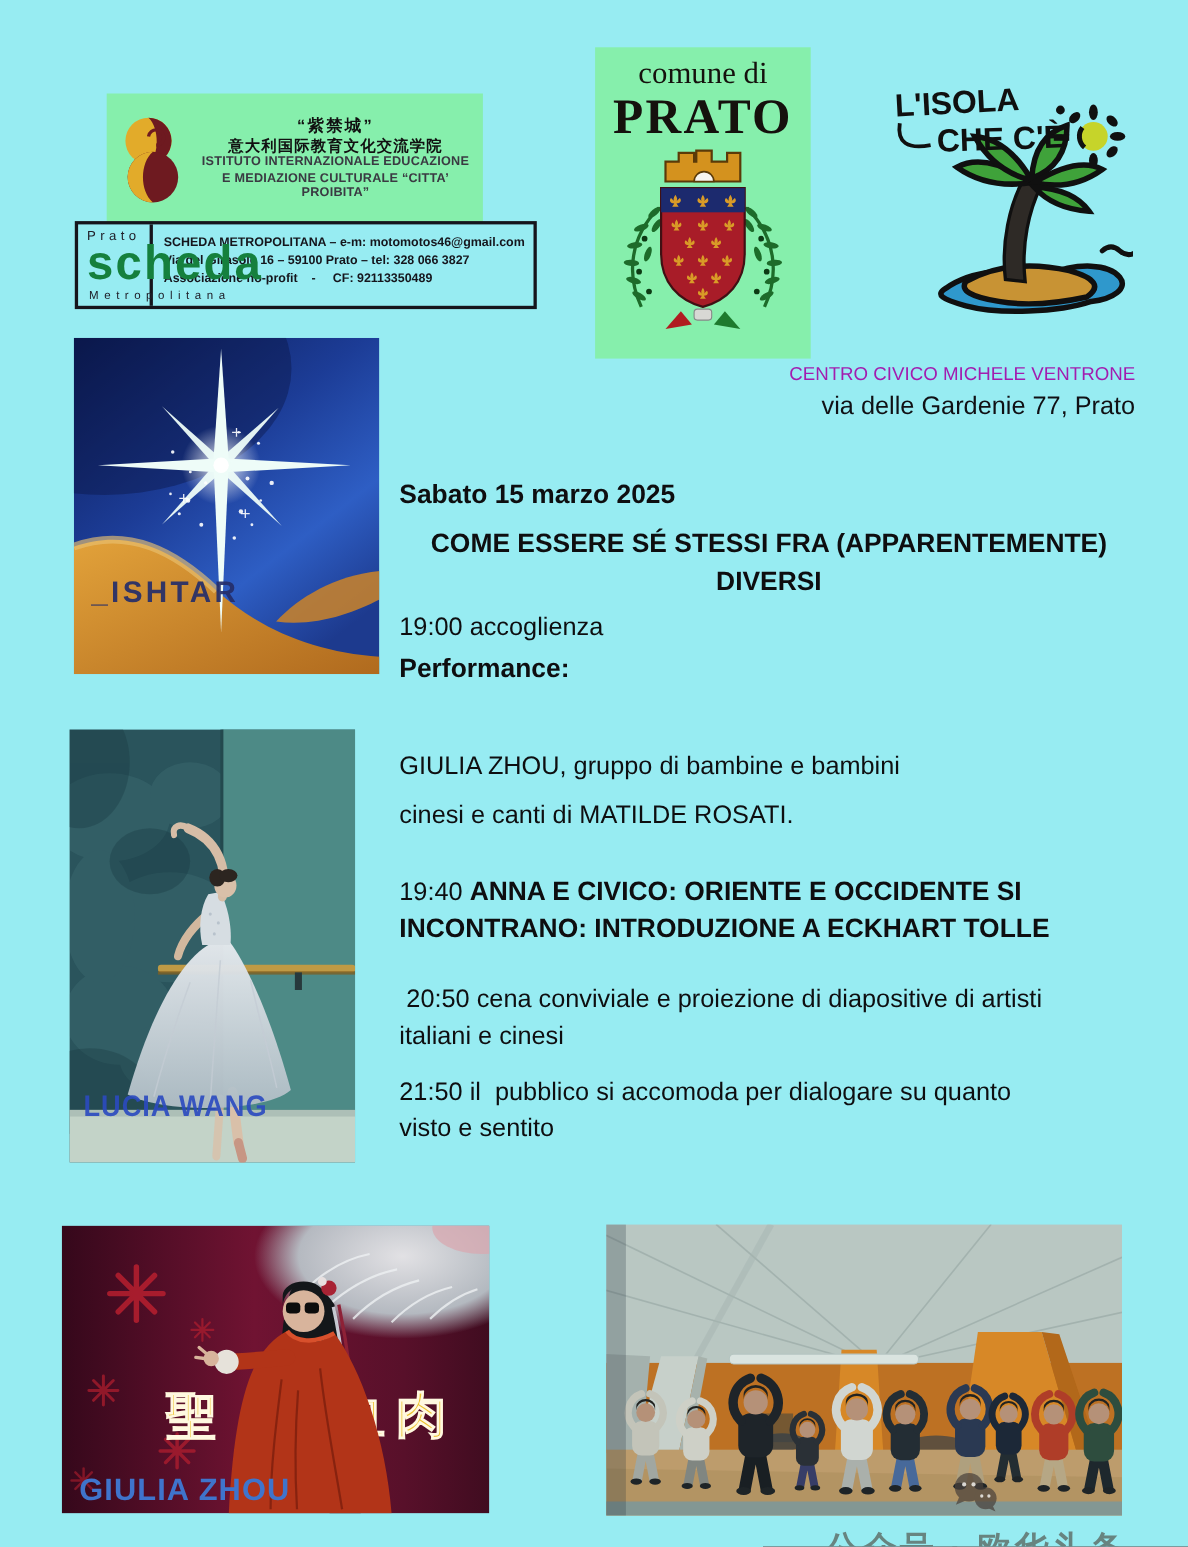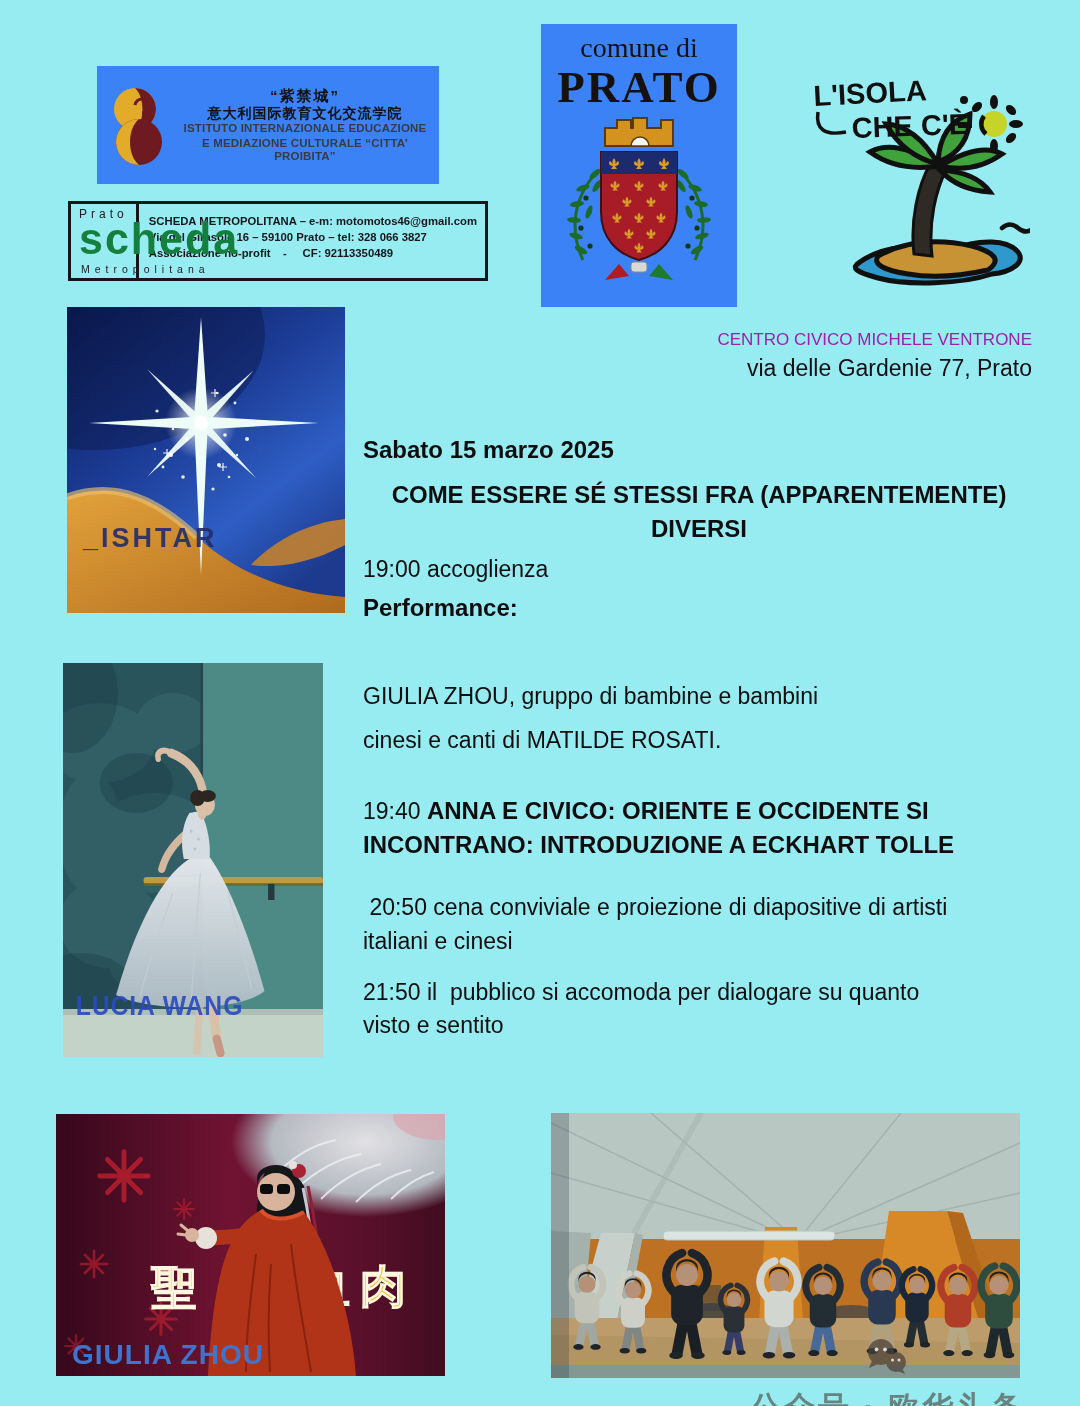--- a/index.html
+++ b/index.html
@@ -1,19 +1,19 @@
 <!DOCTYPE html>
 <html><head>
 <meta charset="utf-8">
 <style>
   html,body{margin:0;padding:0;background:#666;}
   #poster{position:relative;width:1080px;height:1406px;background:#97ecf2;
     font-family:"Liberation Sans",sans-serif;color:#131313;overflow:hidden;margin:0 auto;}
   .abs{position:absolute;}
-  .whitebox{background:#3b82f6;}
+  .whitebox{background:#86efac;margin-top:19px;}
   
   #istituto-box{left:97px;top:66px;width:342px;height:118px;display:flex;align-items:center;padding:0;}
   #istituto-mark{width:62px;height:84px;margin:4px 2px 0 10px;flex:0 0 auto;}
   #istituto-text{flex:1;text-align:center;line-height:1.15;}
   .ist-quote{font-size:15px;font-weight:bold;letter-spacing:2px;color:#111;}
   .ist-cn{font-size:14px;font-weight:bold;letter-spacing:1px;color:#111;margin-top:1px;}
   .ist-it{font-size:11.5px;font-weight:bold;color:#3a3a42;letter-spacing:.2px;margin-top:1px;}
   #scheda-box{left:68px;top:201px;width:414px;height:74px;border:3px solid #15151c;display:flex;}
   #scheda-left{width:178px;position:relative;border-right:3px solid #15151c;}
   .scheda-prato{position:absolute;top:3px;right:8px;font-size:12px;letter-spacing:4px;color:#20202a;}

